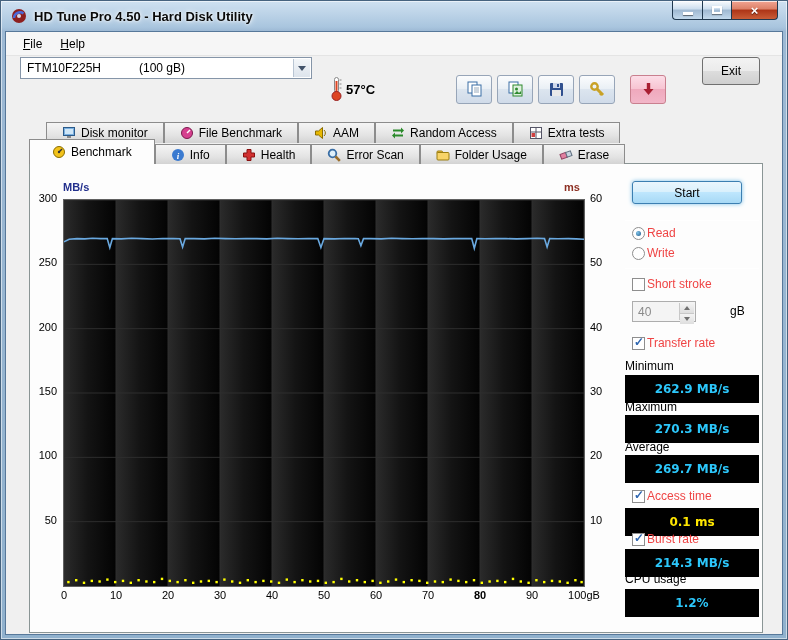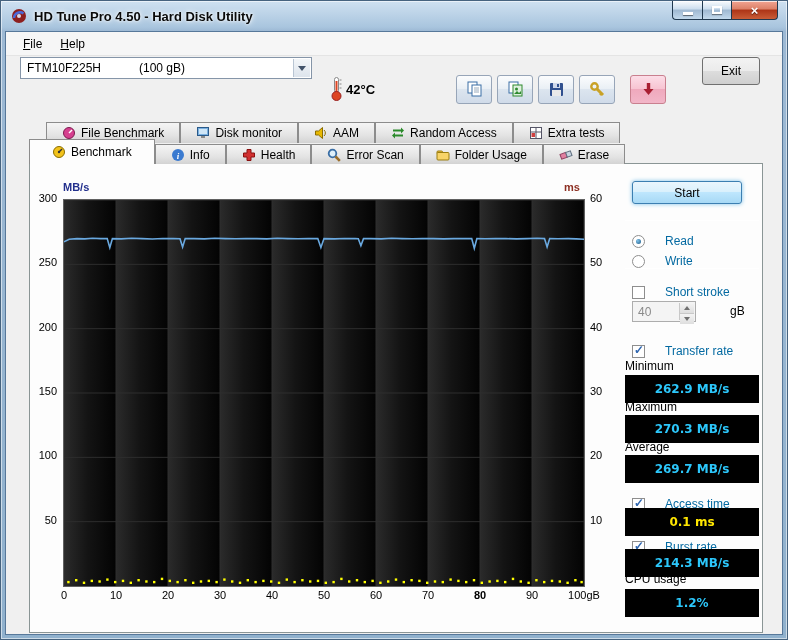--- a/index.html
+++ b/index.html
@@ -49,21 +49,21 @@
   .tick{position:absolute;font-size:11px;color:#000;white-space:nowrap;}
   .xtick{transform:translateX(-50%);top:425px;}
   #yl-ticks{position:absolute;left:0;top:0;width:29px;height:100%;}
   #yr-ticks{position:absolute;left:560px;top:0;width:34px;height:100%;}
   .axis-title{position:absolute;top:17px;font-size:11px;font-weight:bold;}
   .axis-mbs{left:33px;color:#23308d;}
   .axis-ms{left:534px;color:#8d3023;}
   
   .btn-start{position:absolute;left:602px;top:17px;width:110px;height:23px;font-size:12px;color:#000;border:1px solid #3c7fb1;border-radius:3px;background:linear-gradient(180deg,#eaf6fd,#d9f0fc 49%,#bee6fd 50%,#a7d9f5);box-shadow:0 0 4px #7cc1e8;cursor:default;}
   .sep{position:absolute;left:595px;width:134px;height:1px;background:#d8d8d8;border-bottom:1px solid #fff;}
-  .ctl-row{position:absolute;left:602px;display:flex;align-items:center;gap:20px;font-size:12px;color:#0369a1;margin-top:8px;}
+  .ctl-row{position:absolute;left:602px;display:flex;align-items:center;gap:2px;font-size:12px;color:#ef4444;}
   .cb{width:13px;height:13px;background:#fff;border:1px solid #8e8e8e;position:relative;flex:none;}
   .cb.checked::after{content:"\2713";position:absolute;left:1px;top:-2px;color:#2f66b0;font-size:12px;font-weight:bold;line-height:1;}
   .radio{width:13px;height:13px;border:1px solid #8e8e8e;border-radius:50%;background:#fff;position:relative;flex:none;}
   .radio.sel::after{content:"";position:absolute;left:3px;top:3px;width:5px;height:5px;border-radius:50%;background:radial-gradient(circle at 35% 35%,#7fc3ea,#1d5886);}
   .spinner{position:absolute;left:602px;top:137px;width:64px;height:21px;background:#f4f4f4;border:1px solid #adadad;font-size:12px;color:#8a8a8a;display:flex;align-items:center;padding-left:5px;}
   .spin-btns{position:absolute;right:1px;top:1px;bottom:1px;width:15px;display:flex;flex-direction:column;border-left:1px solid #c8c8c8;}
   .spin-up,.spin-dn{flex:1;background:linear-gradient(180deg,#f4f4f4,#dedede);display:flex;align-items:center;justify-content:center;}
   .spin-up{border-bottom:1px solid #c8c8c8;}
   .spin-up::after{content:"";border:3px solid transparent;border-bottom:4px solid #707070;margin-bottom:3px;}
   .spin-dn::after{content:"";border:3px solid transparent;border-top:4px solid #707070;margin-top:3px;}
@@ -112,21 +112,21 @@
       </div>
       <span class="thermo">
         <svg width="12" height="26">
             <rect x="4.5" y="1.5" width="4" height="15" rx="2" fill="#fff" stroke="#888"></rect>
             <rect x="5.5" y="5" width="2" height="12" fill="#d42"></rect>
             <circle cx="6.5" cy="20" r="4.5" fill="#d42" stroke="#922"></circle>
             <line x1="9.5" y1="4" x2="11.5" y2="4" stroke="#888"></line>
             <line x1="9.5" y1="8" x2="11.5" y2="8" stroke="#888"></line>
             <line x1="9.5" y1="12" x2="11.5" y2="12" stroke="#888"></line>
           </svg>
-        <span class="temp">42°C</span>
+        <span class="temp">57°C</span>
       </span>
       <div class="tbgroup">
         <div class="tb">
           <svg width="19" height="19">
               <rect x="3" y="2" width="9" height="11" fill="#fff" stroke="#3a6ea5"></rect>
               <rect x="7" y="5" width="9" height="11" fill="#fff" stroke="#3a6ea5"></rect>
               <line x1="9" y1="8" x2="14" y2="8" stroke="#9ab"></line>
               <line x1="9" y1="10" x2="14" y2="10" stroke="#9ab"></line>
               <line x1="9" y1="12" x2="14" y2="12" stroke="#9ab"></line>
             </svg>
@@ -162,35 +162,35 @@
         </div>
       </div>
       <button class="btn btn-exit">Exit</button>
     </div>
 
     <div class="tabs">
       <div class="tabrow tabrow1">
         <div class="tab">
           <span class="ticon">
               <svg width="14" height="14">
-                <circle cx="7" cy="7" r="5.5" fill="#d6408f" stroke="#7c1a4e"></circle>
-                <line x1="7" y1="7" x2="10" y2="4" stroke="#fff" stroke-width="1.5"></line>
-              </svg>
-            </span>
-          <span>File Benchmark</span>
-        </div>
-        <div class="tab">
-          <span class="ticon">
-              <svg width="14" height="14">
                 <rect x="1.5" y="1.5" width="11" height="8" fill="#7ab0e0" stroke="#2a5a8a"></rect>
                 <rect x="3" y="3" width="8" height="5" fill="#cfe6f7"></rect>
                 <rect x="5" y="10" width="4" height="2" fill="#8a8a8a"></rect>
               </svg>
             </span>
           <span>Disk monitor</span>
+        </div>
+        <div class="tab">
+          <span class="ticon">
+              <svg width="14" height="14">
+                <circle cx="7" cy="7" r="5.5" fill="#d6408f" stroke="#7c1a4e"></circle>
+                <line x1="7" y1="7" x2="10" y2="4" stroke="#fff" stroke-width="1.5"></line>
+              </svg>
+            </span>
+          <span>File Benchmark</span>
         </div>
         <div class="tab">
           <span class="ticon">
               <svg width="14" height="14">
                 <polygon points="1.5,5 4.5,5 8.5,1.5 8.5,12.5 4.5,9 1.5,9" fill="#e8b800" stroke="#8a6d00"></polygon>
                 <path d="M10 4 a4 4 0 0 1 0 6" stroke="#8a6d00" fill="none"></path>
               </svg>
             </span>
           <span>AAM</span>
         </div>

